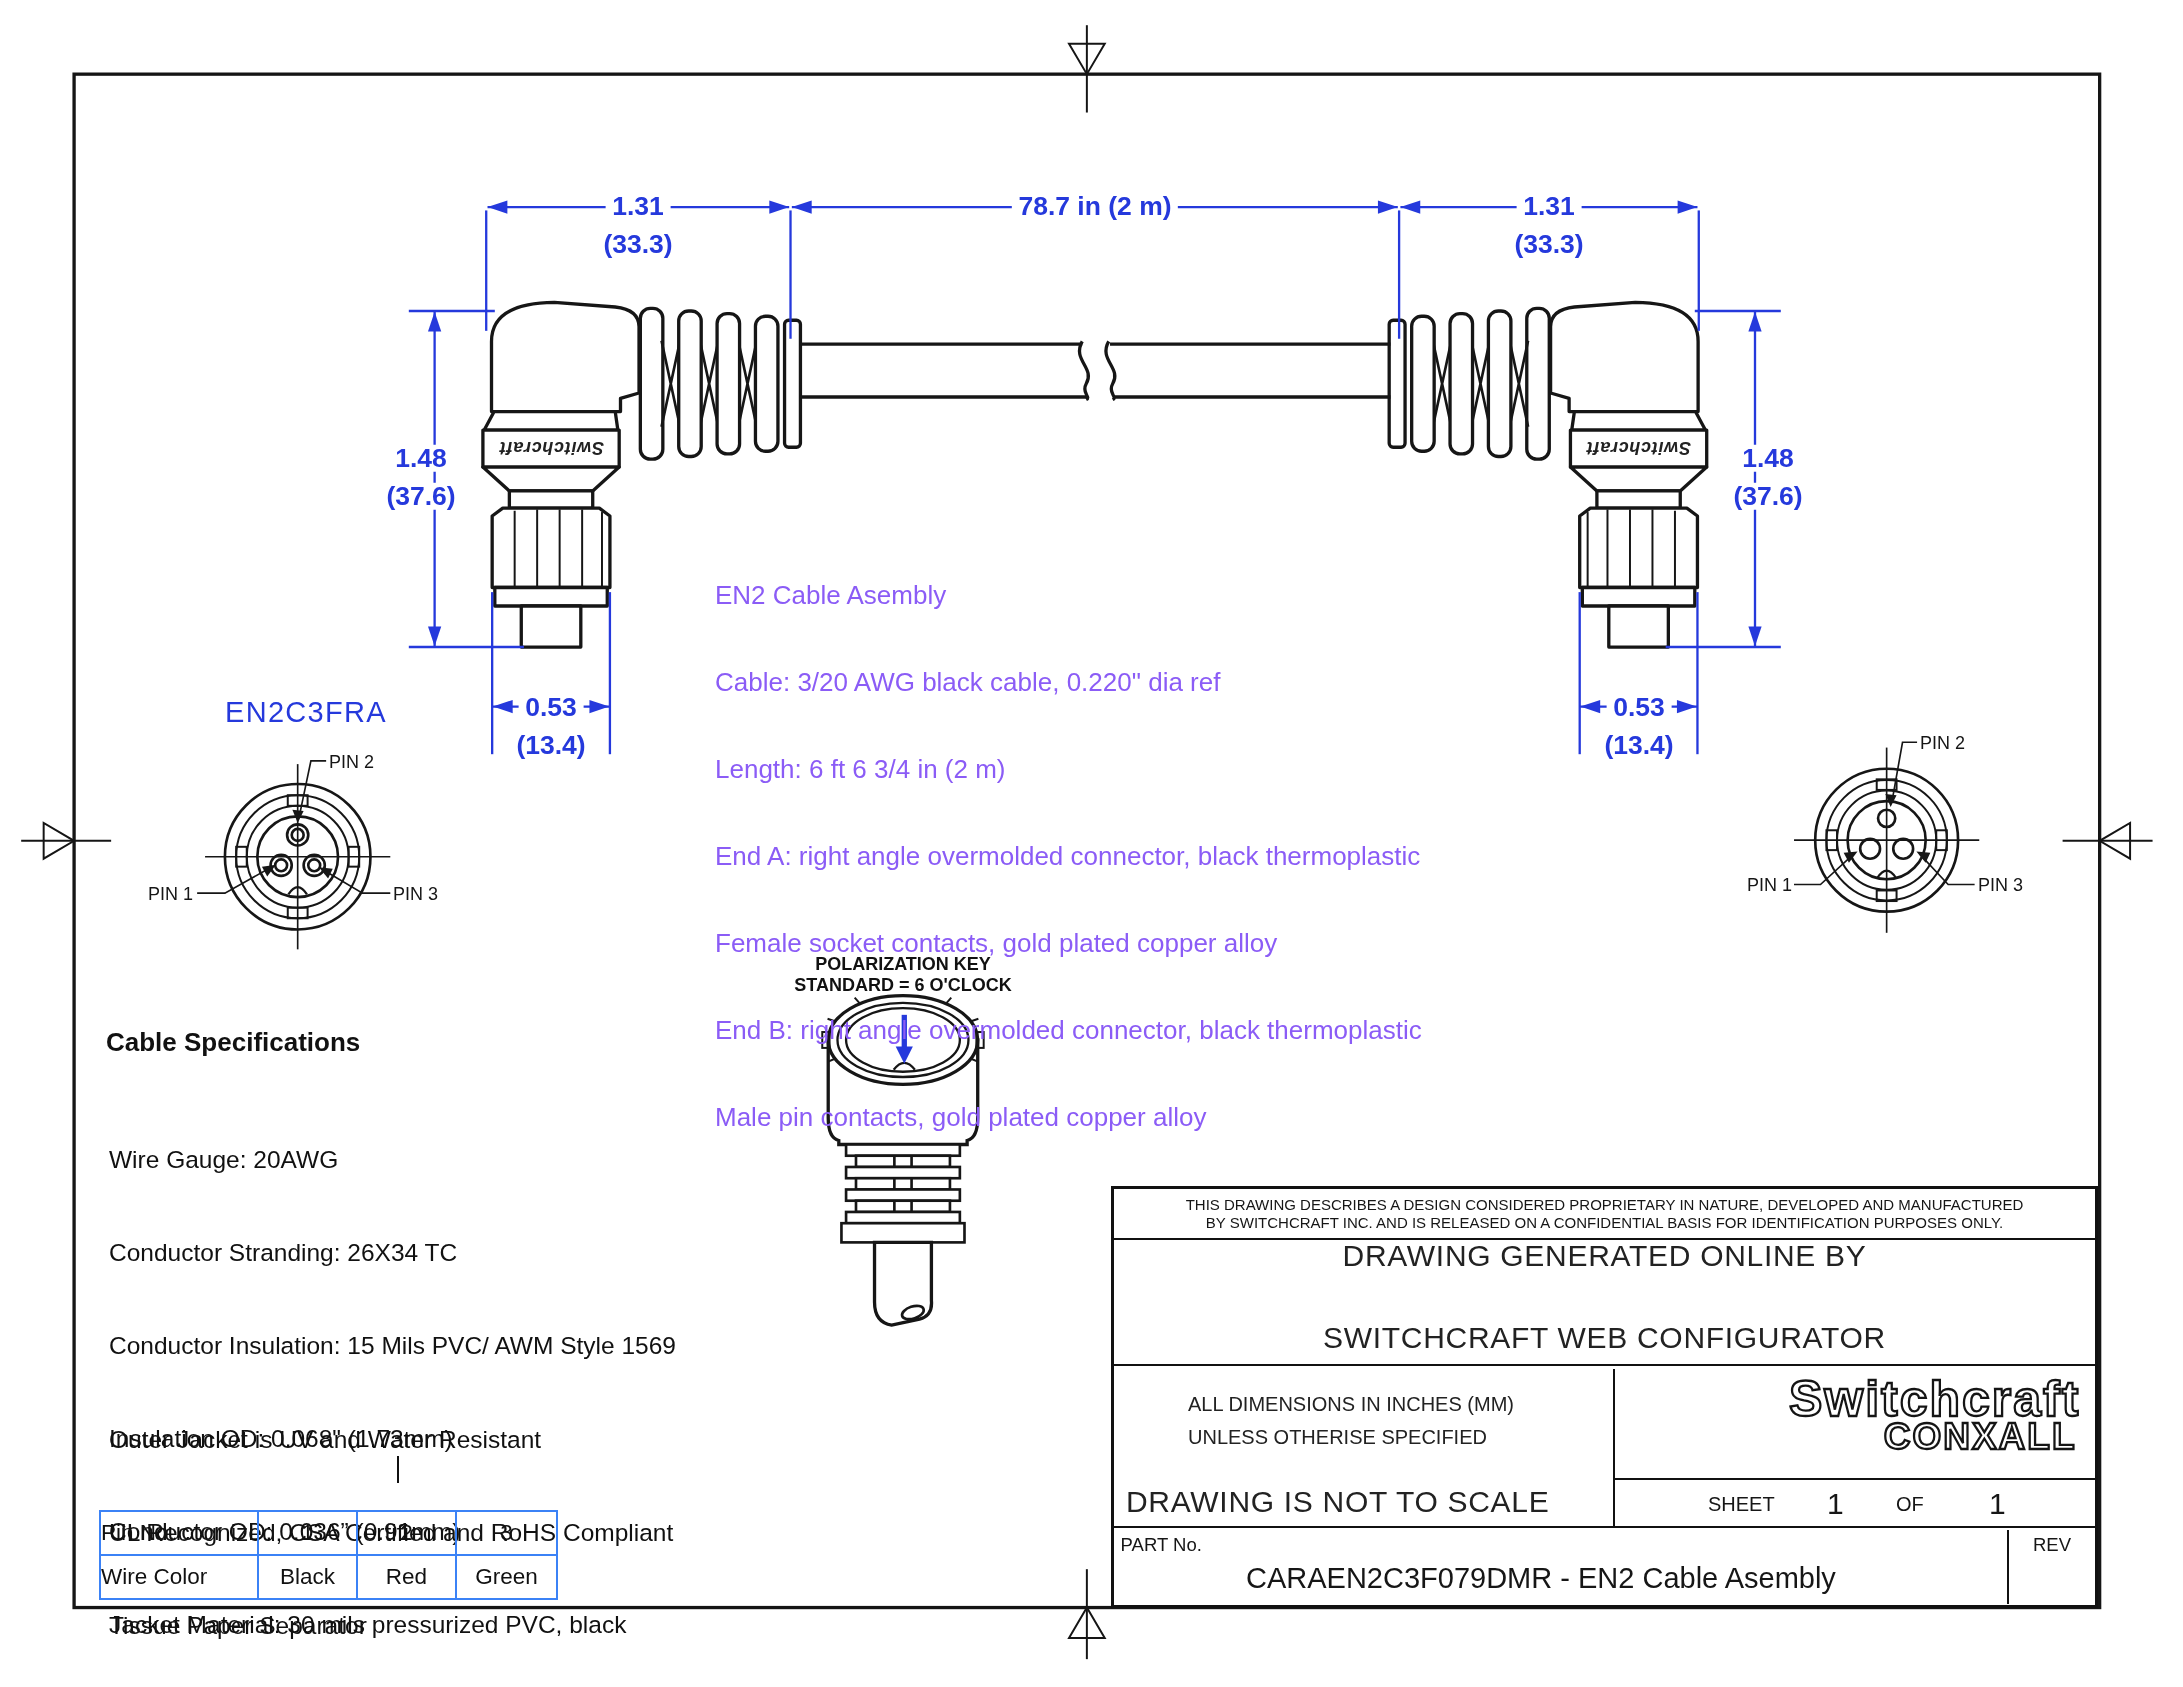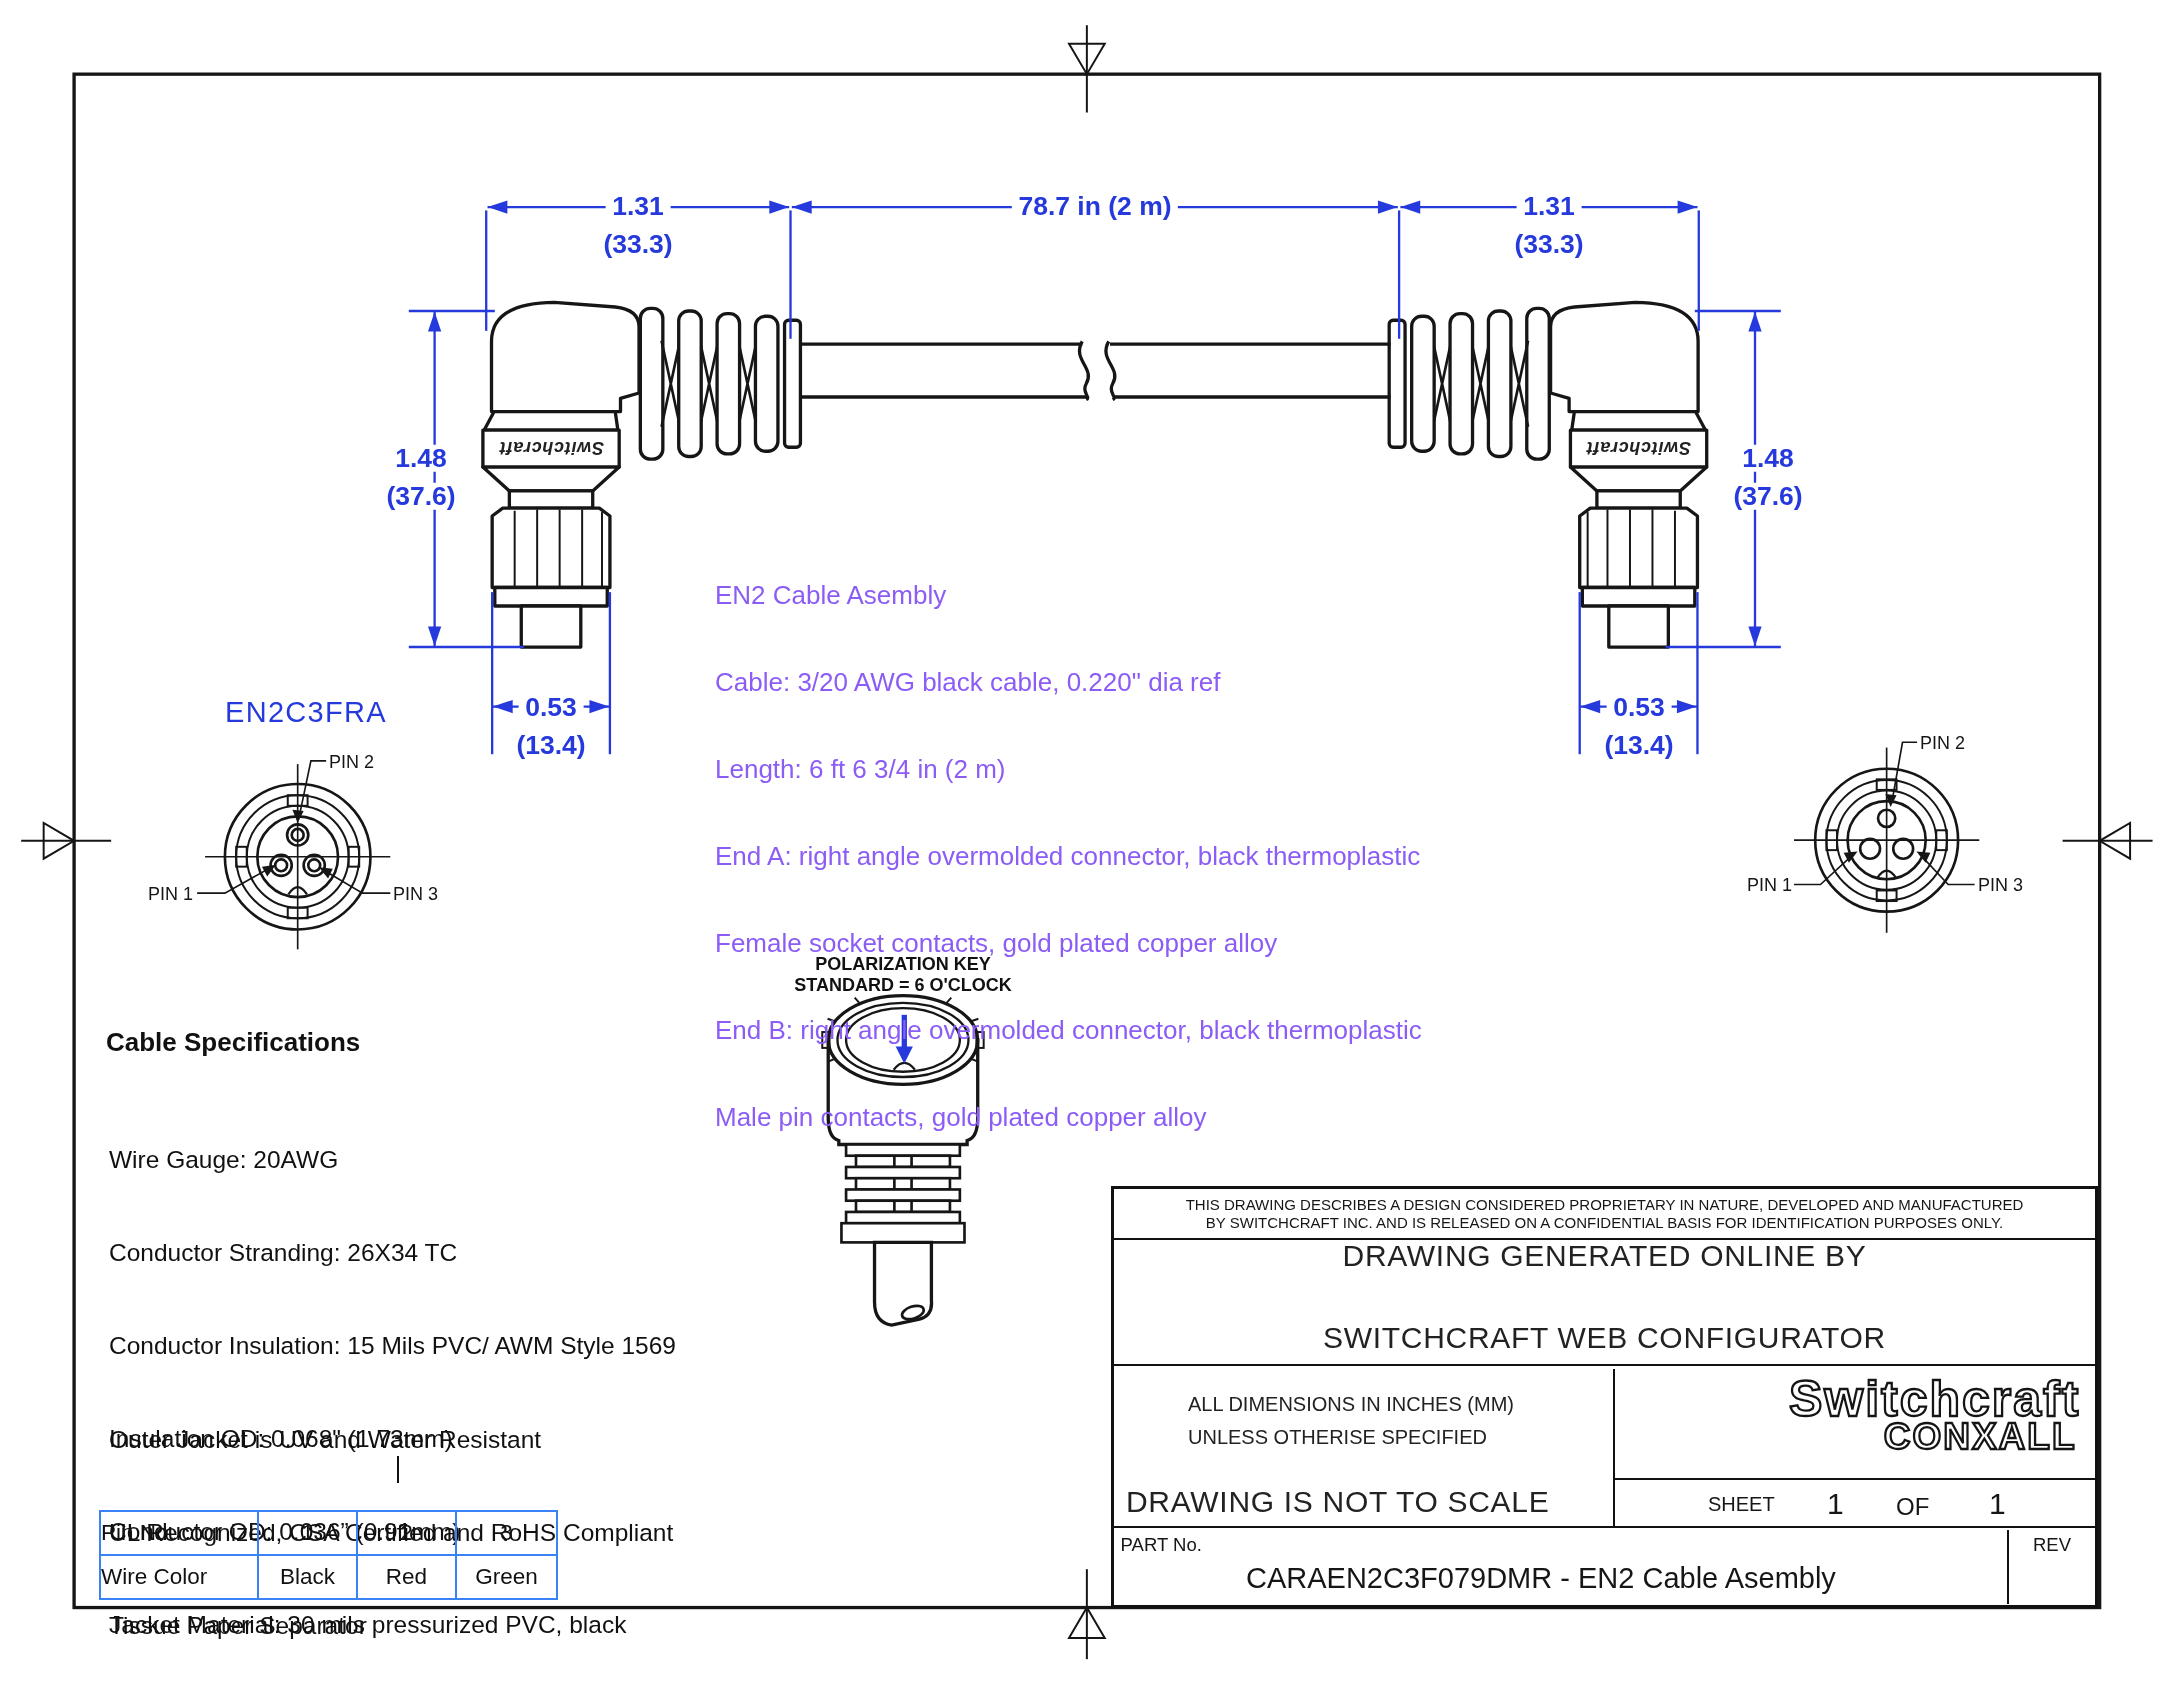--- a/index.html
+++ b/index.html
@@ -338,21 +338,21 @@
         <div class="abs" style="left:12px;top:116px;font-size:30px;letter-spacing:0.7px;color:#222;white-space:nowrap">DRAWING IS NOT TO SCALE</div>
       </div>
       <div class="abs" style="left:501px;top:0;right:0;height:100%">
         <div class="abs" style="left:0;top:0;width:100%;height:111px;border-bottom:2.6px solid #111;box-sizing:border-box;padding-top:4px">
           <div class="logoline" style="font-size:50px;padding-right:14.6px">Switchcraft</div>
           <div class="logoline" style="font-size:37px;padding-right:18.5px;margin-top:-6.6px">CONXALL</div>
         </div>
         <div class="abs" style="left:0;top:111px;width:100%;height:45px">
           <span class="abs" style="left:93px;top:13.2px;font-size:20px">SHEET</span>
           <span class="abs" style="left:212px;top:6.6px;font-size:30px">1</span>
-          <span class="abs" style="left:281px;top:13.2px;font-size:24px">OF</span>
+          <span class="abs" style="left:281px;top:13.2px;font-size:20px">OF</span>
           <span class="abs" style="left:374px;top:6.6px;font-size:30px">1</span>
         </div>
       </div>
     </div>
     <div class="tbrow" style="top:341px;height:74px">
       <div class="abs" style="left:6.6px;top:4px;font-size:18.5px">PART No.</div>
       <div class="abs" style="left:132px;top:32px;font-size:29px;white-space:nowrap">CARAEN2C3F079DMR - EN2 Cable Asembly</div>
       <div class="abs" style="right:0;top:0;width:86px;height:100%;border-left:2.6px solid #111">
         <div style="text-align:center;font-size:18.5px;margin-top:4px">REV</div>
       </div>

